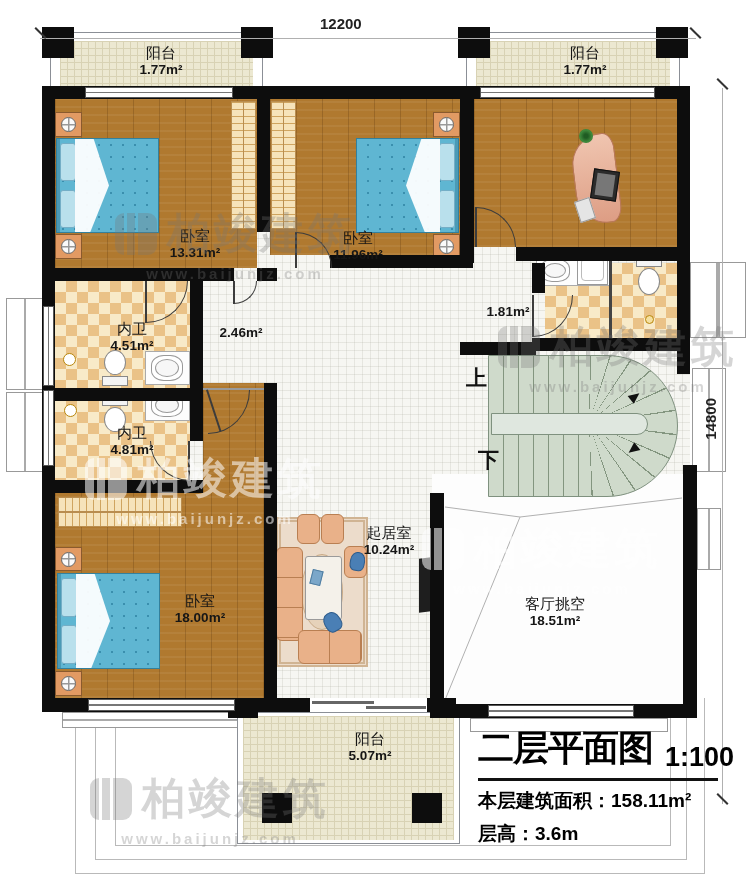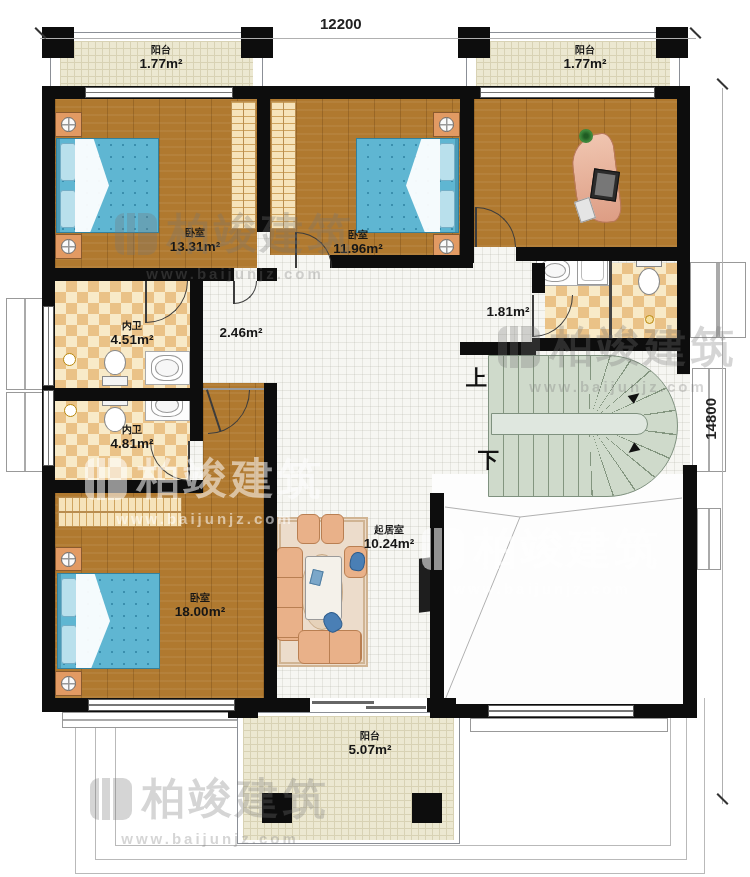--- a/index.html
+++ b/index.html
@@ -26,21 +26,21 @@
 .win.h{background-image:linear-gradient(to bottom,transparent 40%,#777 40%,#777 56%,transparent 56%)}
 .win.v{background-image:linear-gradient(to right,transparent 40%,#777 40%,#777 56%,transparent 56%)}
 .arc{position:absolute;border:1.5px solid #3c3c3c;z-index:13;background:transparent}
 .arc.tr{border-radius:0 100% 0 0;border-left:none;border-bottom:none}
 .arc.br{border-radius:0 0 100% 0;border-left:none;border-top:none}
 .arc.bl{border-radius:0 0 0 100%;border-right:none;border-top:none}
 .leaf{position:absolute;background:#3c3c3c;z-index:13}
 .tline{position:absolute;background:#9a9a9a;z-index:5}
 .slide{position:absolute;background:#666;z-index:12}
 .lbl{position:absolute;text-align:center;color:var(--text);line-height:1.18;z-index:40}
-.lbl .nm{font-size:10px;font-weight:700;display:block}
+.lbl .nm{font-size:15px;font-weight:400;display:block}
 .lbl .ar{font-size:13.5px;font-weight:700;display:block}
 .updown{position:absolute;font-size:21px;font-weight:900;color:#111;z-index:40}
 .dline{position:absolute;background:#b0b0b0;z-index:44}
 .tick{position:absolute;width:15px;height:2px;background:#333;transform:rotate(45deg);z-index:45}
 .dimtxt{position:absolute;font-size:15px;font-weight:700;color:#222;z-index:45}
 .ns{position:absolute;background:#e29a63;border:1px solid #8a5a2e;display:flex;align-items:center;justify-content:center;z-index:6}
 .lamp{width:15px;height:15px;border-radius:50%;border:1px solid #666;
   background:linear-gradient(#999,#999) center/100% 1.5px no-repeat,linear-gradient(#999,#999) center/1.5px 100% no-repeat,#fafafa}
 .bed{position:absolute;background-color:var(--bed);z-index:6;border:1px solid #33809c;box-shadow:inset 3px 0 0 #4b9ab5;
   background-image:radial-gradient(var(--bed_dot) 1.1px,transparent 1.2px);background-size:12px 12px}
@@ -334,20 +334,24 @@
     <span class="ar">2.46m²</span>
     </div>
   <div class="lbl" style="left:140px;top:592px;width:120px">
     <span class="nm">卧室</span>
       <span class="ar">18.00m²</span>
     </div>
   <div class="lbl" style="left:329px;top:524px;width:120px">
     <span class="nm">起居室</span>
       <span class="ar">10.24m²</span>
     </div>
+  <div class="lbl" style="left:495px;top:595px;width:120px">
+    <span class="nm">客厅挑空</span>
+      <span class="ar">18.51m²</span>
+    </div>
   <div class="lbl" style="left:310px;top:730px;width:120px">
     <span class="nm">阳台</span>
       <span class="ar">5.07m²</span>
     </div>
   <div class="updown" style="left:466px;top:364px">上</div>
   <div class="updown" style="left:478px;top:446px">下</div>
 
   <div class="dline" style="left:40px;top:38px;width:656px;height:1px"></div>
   <div class="tick" style="left:33px;top:32px"></div>
   <div class="tick" style="left:688px;top:32px"></div>
@@ -386,14 +390,23 @@
     <div class="wm-url">www.baijunjz.com</div>
     </div>
   <div class="wm" style="left:45px;top:770px;width:330px">
     <div class="wm-row">
         <span class="wm-logo"></span>
         <span class="wm-text">柏竣建筑</span>
       </div>
     <div class="wm-url">www.baijunjz.com</div>
     </div>
 
+  <div id="titleblock">
+    <div class="trow">
+      <span class="t1">二层平面图</span>
+      <span class="t2">1:100</span>
+    </div>
+    <div class="rule"></div>
+    <p><span>本层建筑面积：</span><span>158.11m²</span></p>
+    <p><span>层高：</span><span>3.6m</span></p>
+  </div>
 
 </div>
 
 </body></html>

